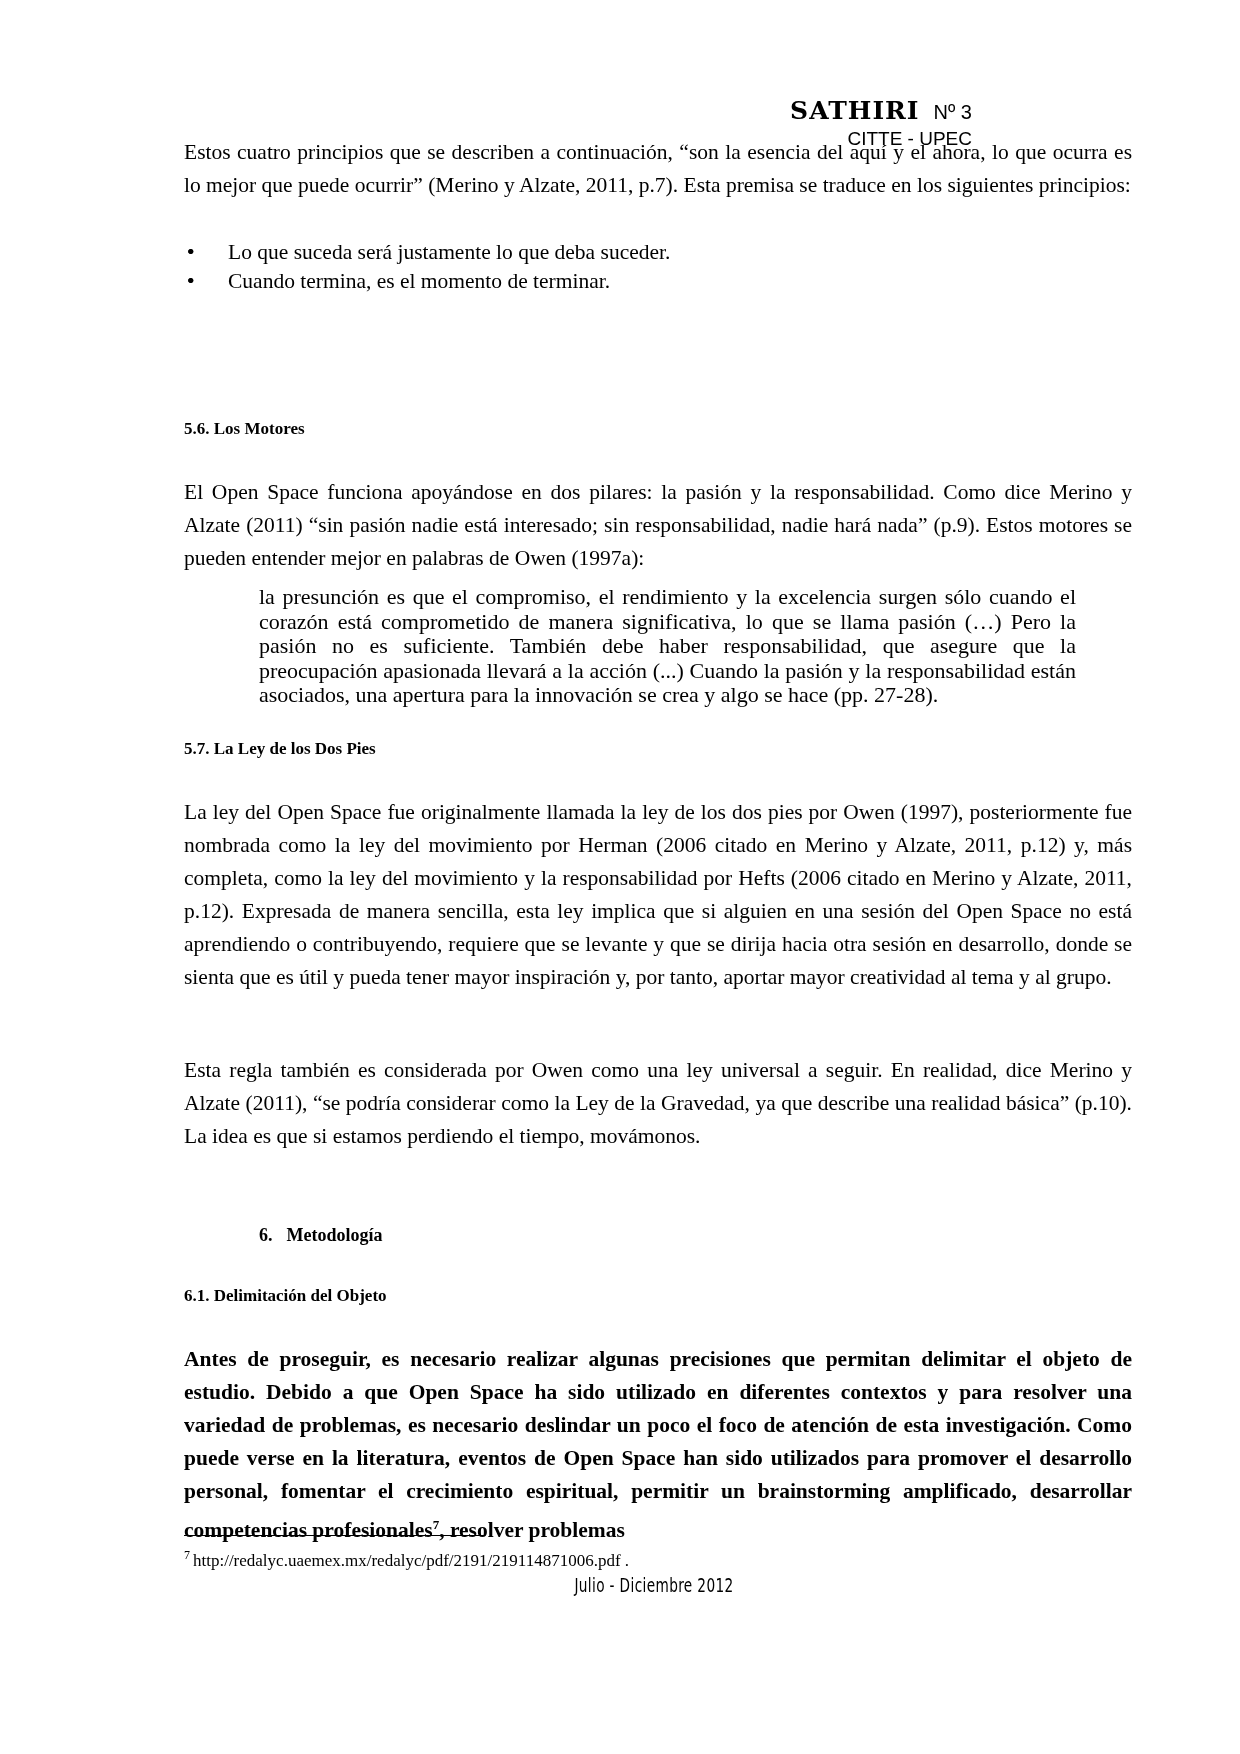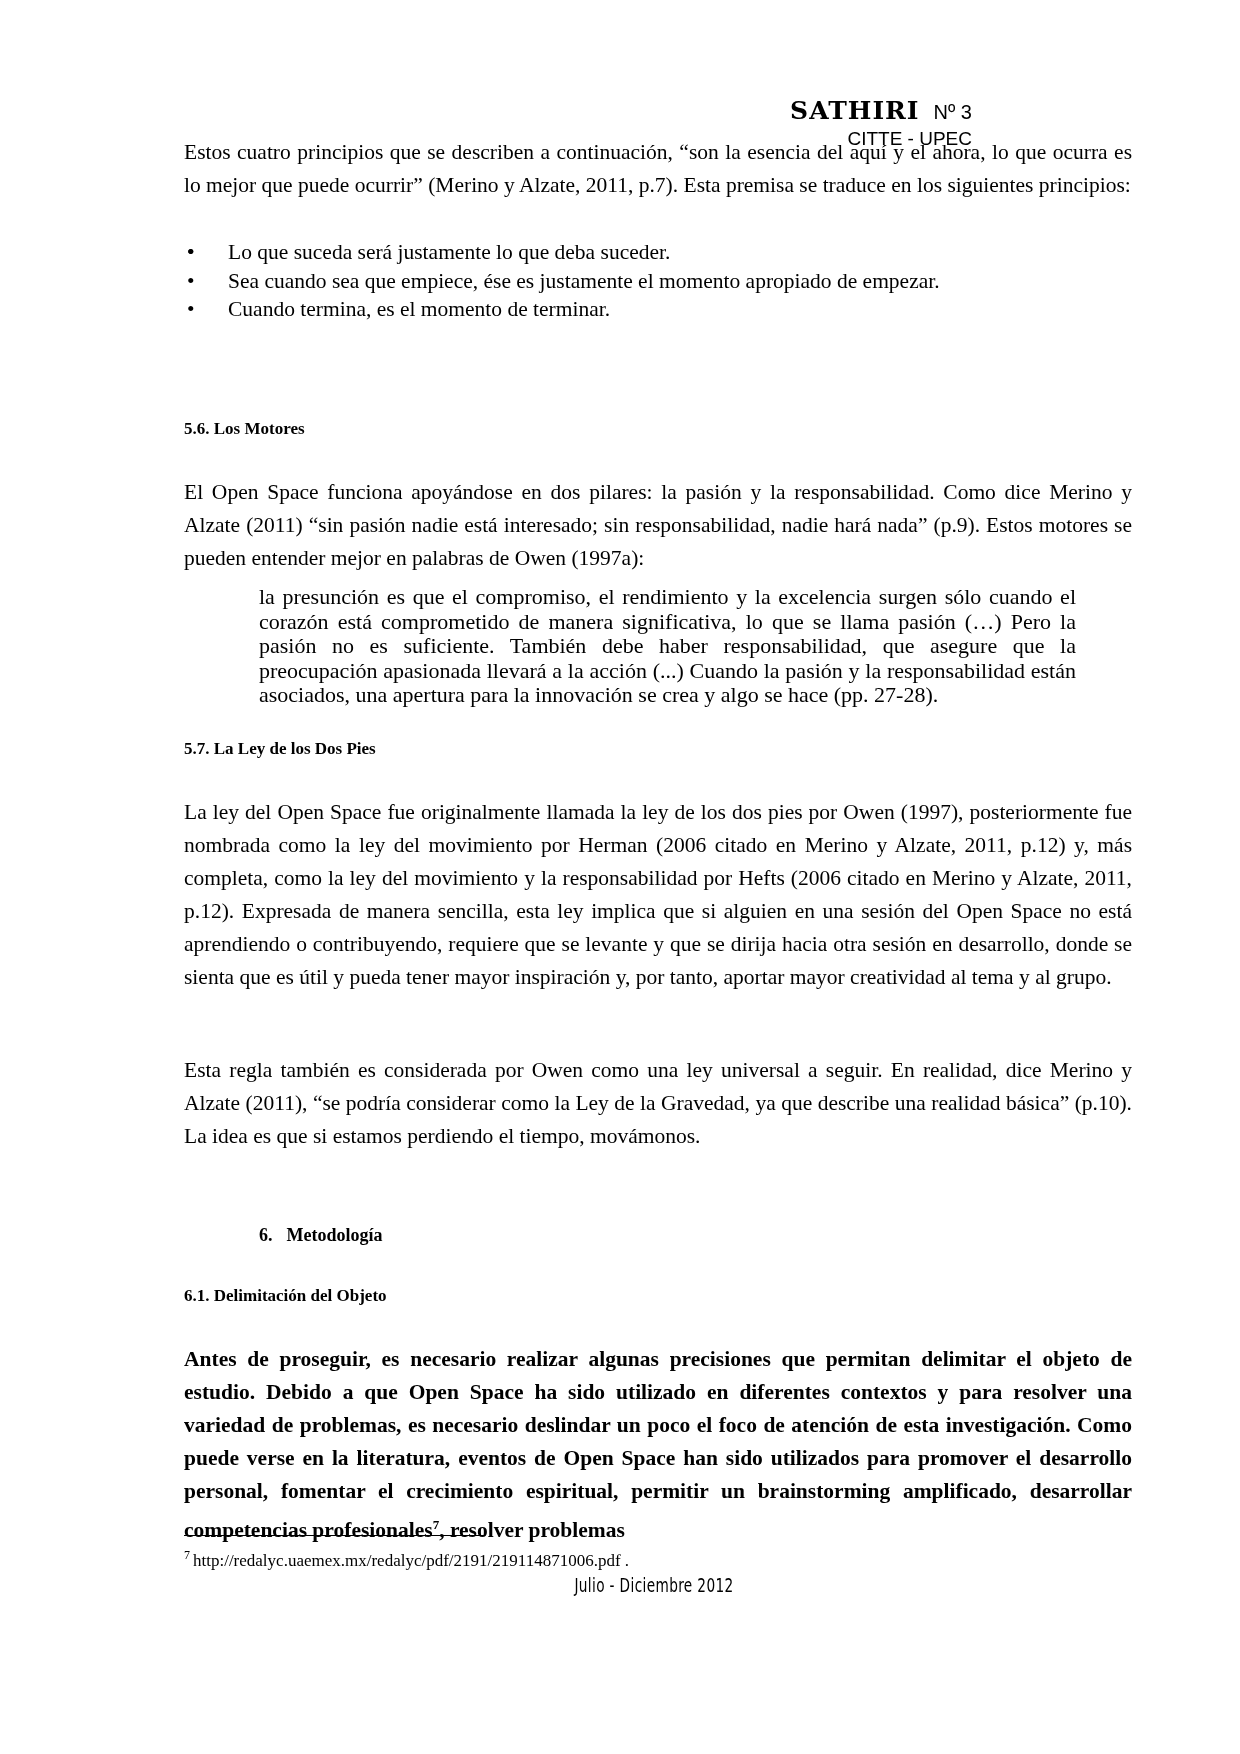--- a/index.html
+++ b/index.html
@@ -41,21 +41,21 @@
   </div>
   <div class="hdr-sub sans">CITTE - UPEC</div>
 
   <div class="block serif" style="top:136px;">
     <p>Estos cuatro principios que se describen a continuación, “son la esencia del aquí y el ahora, lo que ocurra es lo mejor que puede ocurrir” (Merino y Alzate, 2011, p.7). Esta premisa se traduce en los siguientes principios:</p>
   </div>
 
   <ul class="ul serif" style="top:238px;">
     <li><span class="bullet">•</span></li>
     <li><span class="bullet">•</span><span>Lo que suceda será justamente lo que deba suceder.</span></li>
-    <li><span class="bullet">•</span><span>Sea cuando sea que empiece, ése es justamente el momento apropiado de empezar.</span></li>
+    <li><span class="bullet">•</span></li>
     <li><span class="bullet">•</span><span>Cuando termina, es el momento de terminar.</span></li>
   </ul>
 
   <div class="heading serif" style="top:419px;">5.6. Los Motores</div>
   <div class="block serif" style="top:476px;">
     <p>El Open Space funciona apoyándose en dos pilares: la pasión y la responsabilidad. Como dice Merino y Alzate (2011) “sin pasión nadie está interesado; sin responsabilidad, nadie hará nada” (p.9). Estos motores se pueden entender mejor en palabras de Owen (1997a):</p>
   </div>
   <div class="quote serif" style="top:585px;">la presunción es que el compromiso, el rendimiento y la excelencia surgen sólo cuando el corazón está comprometido de manera significativa, lo que se llama pasión (…) Pero la pasión no es suficiente. También debe haber responsabilidad, que asegure que la preocupación apasionada llevará a la acción (...) Cuando la pasión y la responsabilidad están asociados, una apertura para la innovación se crea y algo se hace (pp. 27-28).</div>
 
   <div class="heading serif" style="top:739px;">5.7. La Ley de los Dos Pies</div>

